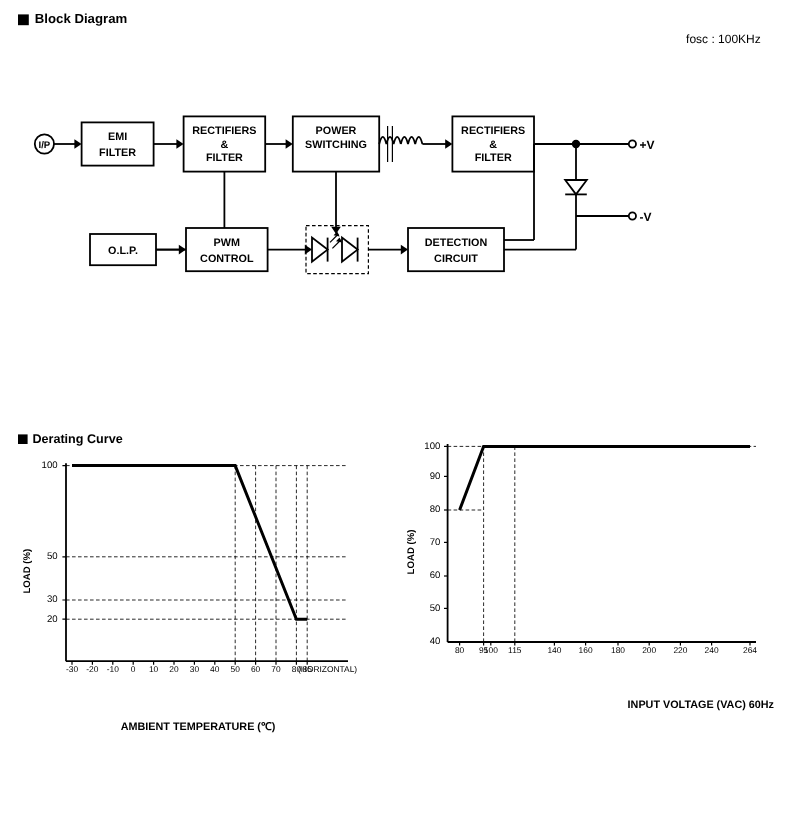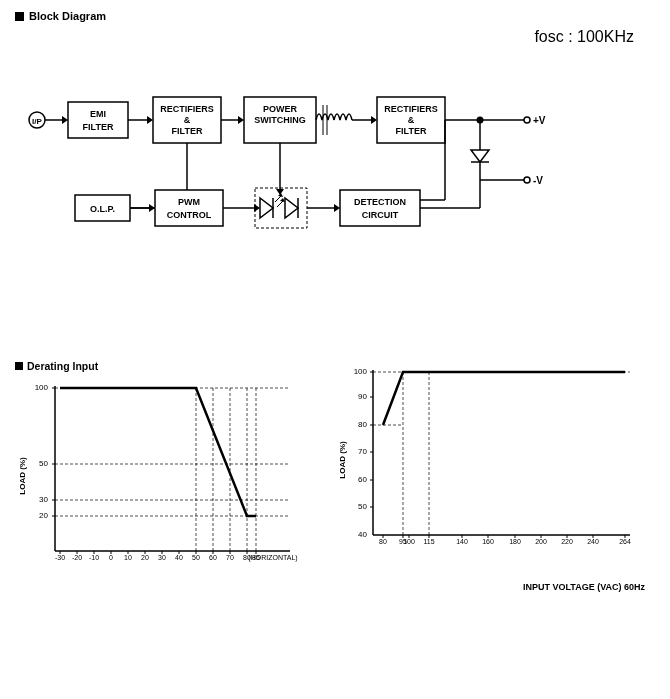--- a/index.html
+++ b/index.html
@@ -36,21 +36,21 @@
 
     
     .block-diagram-section {
       position: relative;
       height: 340px;
     }
     .fosc-label {
       position: absolute;
       right: 5px;
       top: 18px;
-      font-size: 16px;
+      font-size: 10px;
     }
     .diagram-area {
       position: absolute;
       top: 30px;
       left: 0;
       right: 0;
       height: 280px;
     }
 
     
@@ -213,21 +213,21 @@
 
       </svg>
     </div>
   </div>
 
   <div class="lower-sections">
 
     <div class="chart-section">
       <div class="chart-title">
         <span class="square"></span>
-        <span>Derating Input</span>
+        <span>Derating Curve</span>
       </div>
       <div class="chart-container">
         <svg class="chart-svg" width="300" height="220" viewBox="0 0 300 220">
 
           <line x1="40" y1="10" x2="40" y2="175" stroke="black" stroke-width="1.5"></line>
 
           <line x1="40" y1="175" x2="275" y2="175" stroke="black" stroke-width="1.5"></line>
 
           <text x="33" y="14" text-anchor="end" font-size="8">100</text>
           <line x1="37" y1="12" x2="40" y2="12" stroke="black" stroke-width="1"></line>
@@ -291,20 +291,21 @@
 
           <line x1="181" y1="12" x2="181" y2="175" stroke="black" stroke-width="0.7" stroke-dasharray="3,2"></line>
           <line x1="198" y1="12" x2="198" y2="175" stroke="black" stroke-width="0.7" stroke-dasharray="3,2"></line>
           <line x1="215" y1="12" x2="215" y2="175" stroke="black" stroke-width="0.7" stroke-dasharray="3,2"></line>
           <line x1="232" y1="12" x2="232" y2="175" stroke="black" stroke-width="0.7" stroke-dasharray="3,2"></line>
           <line x1="241" y1="12" x2="241" y2="175" stroke="black" stroke-width="0.7" stroke-dasharray="3,2"></line>
 
           <polyline points="45,12 181,12 232,140 241,140" fill="none" stroke="black" stroke-width="2.5"></polyline>
 
         </svg>
+        <div class="axis-label-x" style="font-size:9px; font-weight:bold; text-align:center;">AMBIENT TEMPERATURE (℃)</div>
       </div>
     </div>
 
     <div class="chart-section">
       <div class="chart-container">
         <svg class="chart-svg" width="310" height="220" viewBox="0 0 310 220">
 
           <line x1="38" y1="10" x2="38" y2="175" stroke="black" stroke-width="1.5"></line>
 
           <line x1="38" y1="175" x2="295" y2="175" stroke="black" stroke-width="1.5"></line>

